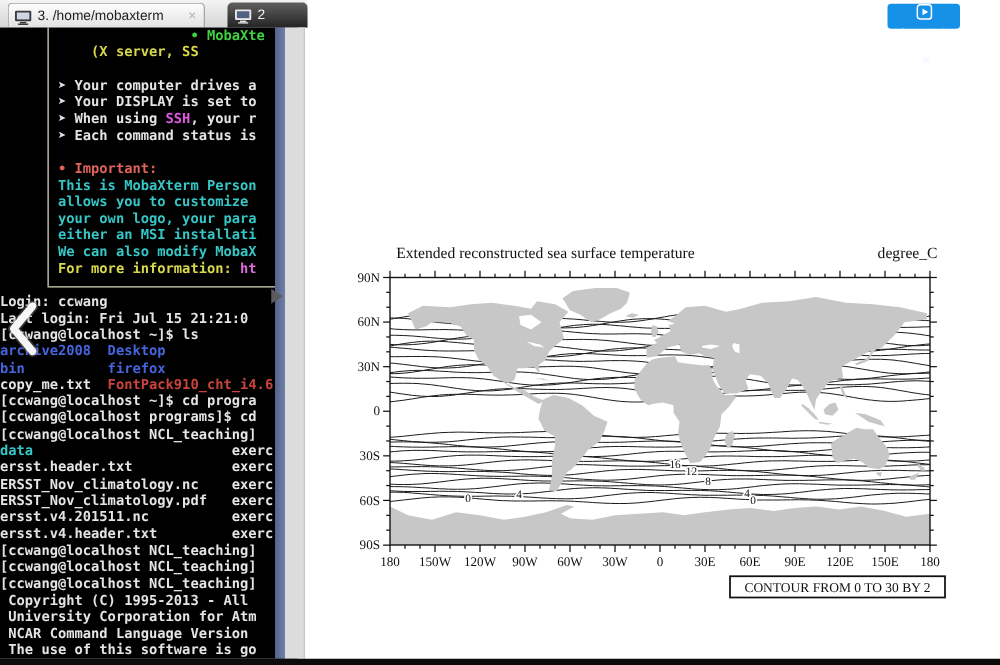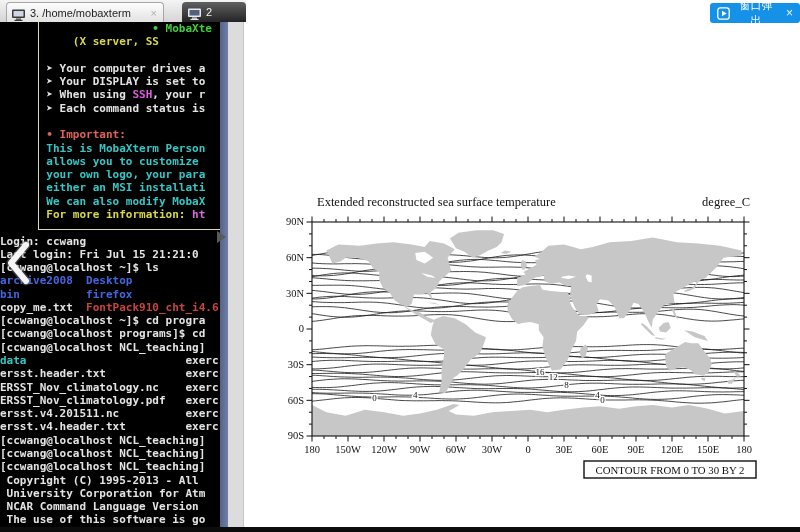--- a/index.html
+++ b/index.html
@@ -32,21 +32,21 @@
   .banner-h{position:absolute;left:38px;top:229px;width:182px;height:1px;background:#d9d9bf;}
 
   .term-scrollbar{position:absolute;left:220px;top:22px;width:8px;height:505px;
       background:linear-gradient(to right,#55638a,#707fa8);cursor:pointer;}
   .gray-band{position:absolute;left:228px;top:22px;width:16px;height:505px;background:#dcdcdc;
       border-right:1px solid #c6c6c6;box-sizing:border-box;}
 
   
   .popup-btn{position:absolute;left:710px;top:3px;height:20px;display:flex;align-items:center;
       gap:5px;background:#1691e8;border:none;border-radius:3px;color:#fff;font-size:11px;
-      padding:0 7px;font-family:"Liberation Sans",sans-serif;cursor:pointer;}
+      padding:0 7px;font-family:"Liberation Sans",sans-serif;cursor:pointer;flex-direction:column;}
   .pp-close{font-size:12px;margin-left:4px;color:#eaf5ff;}
 
   
   .chevron{position:absolute;left:4px;top:240px;width:28px;height:46px;cursor:pointer;}
   .side-arrow{position:absolute;left:217px;top:231px;width:0;height:0;cursor:pointer;
       border-top:6px solid transparent;border-bottom:6px solid transparent;
       border-left:9px solid #5a5a5a;}
   .bottom-strip{position:absolute;left:0;top:527px;width:800px;height:5px;background:#0c0c0c;}
 
   #plot{position:absolute;left:280px;top:190px;}

